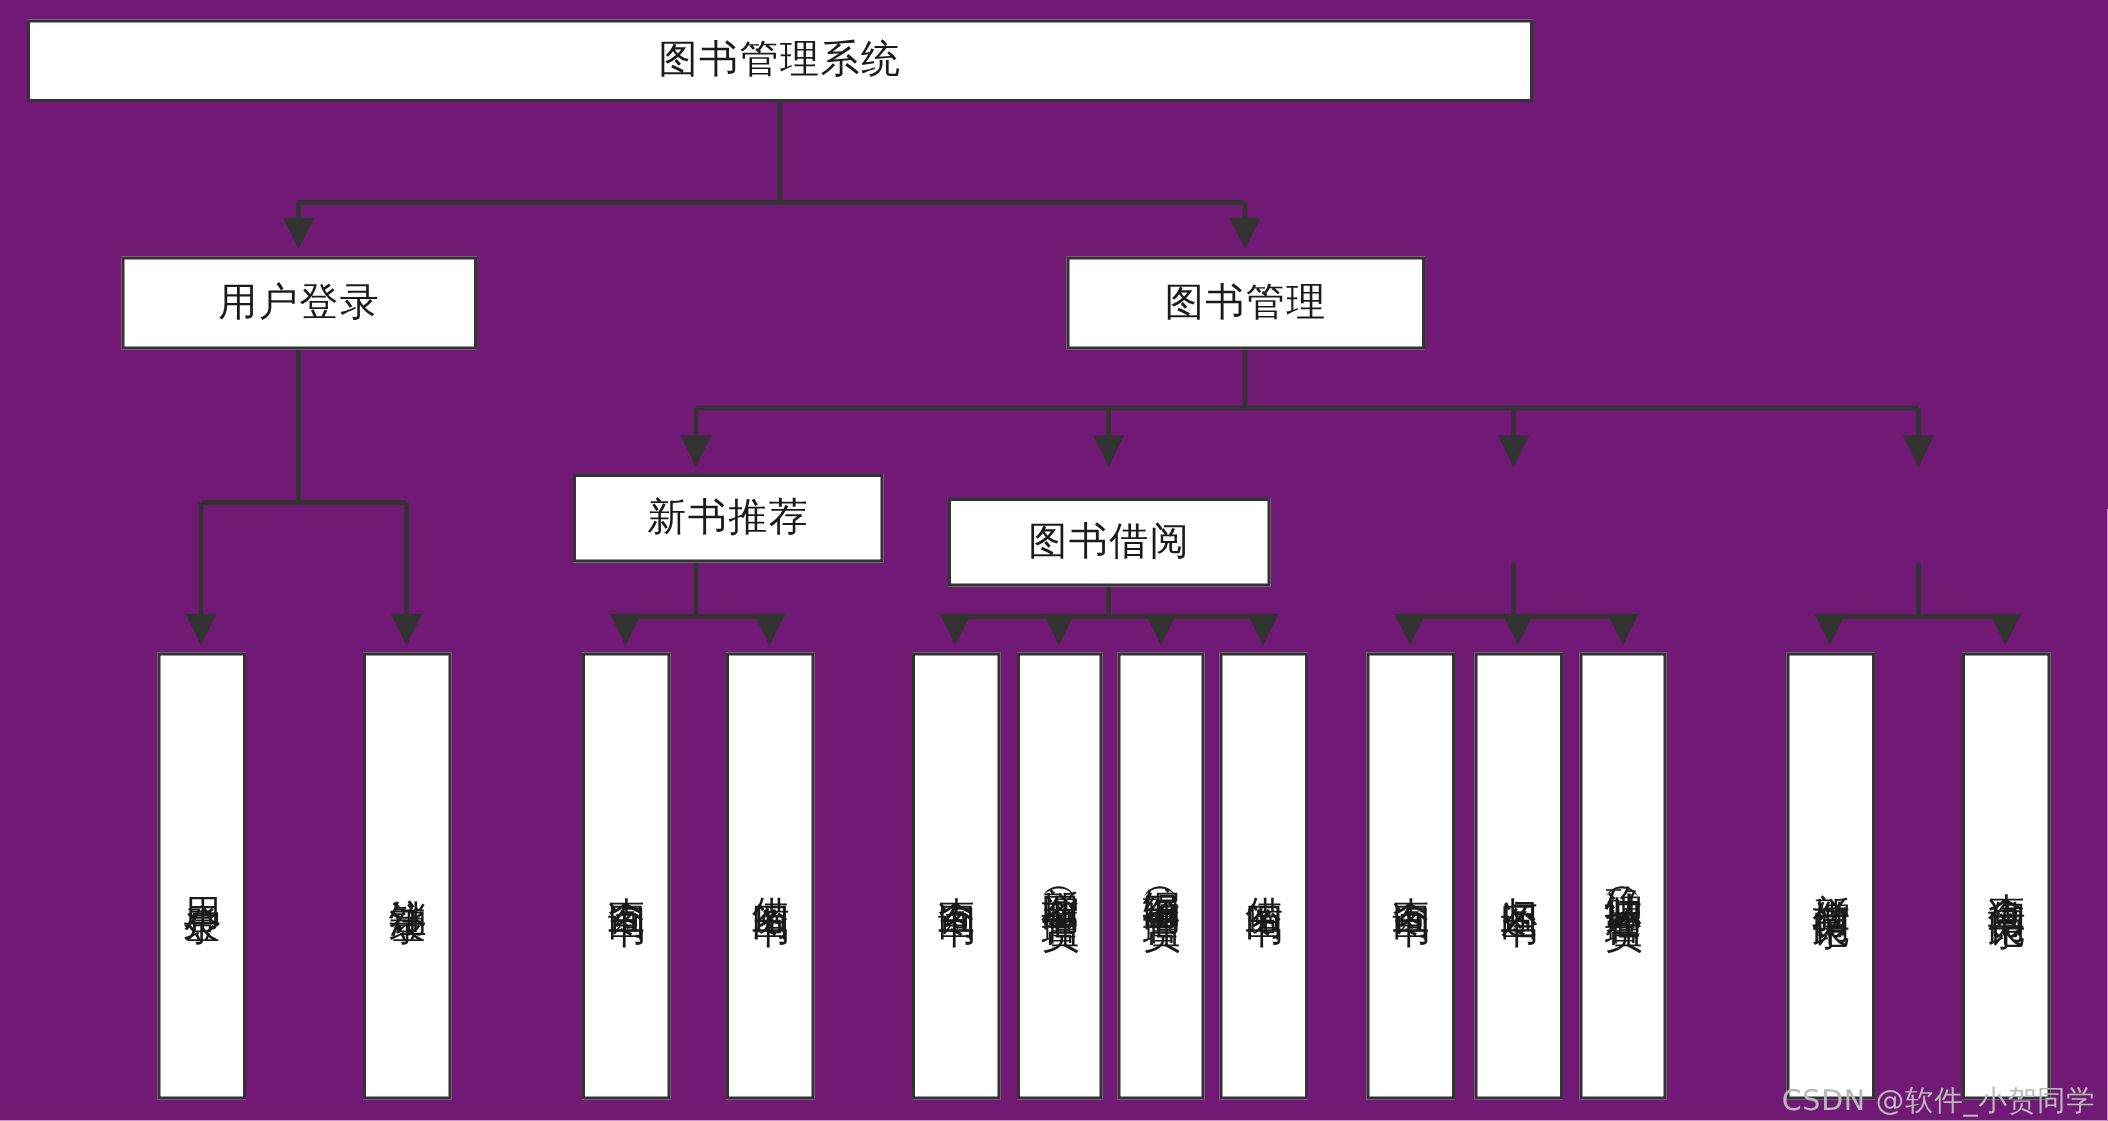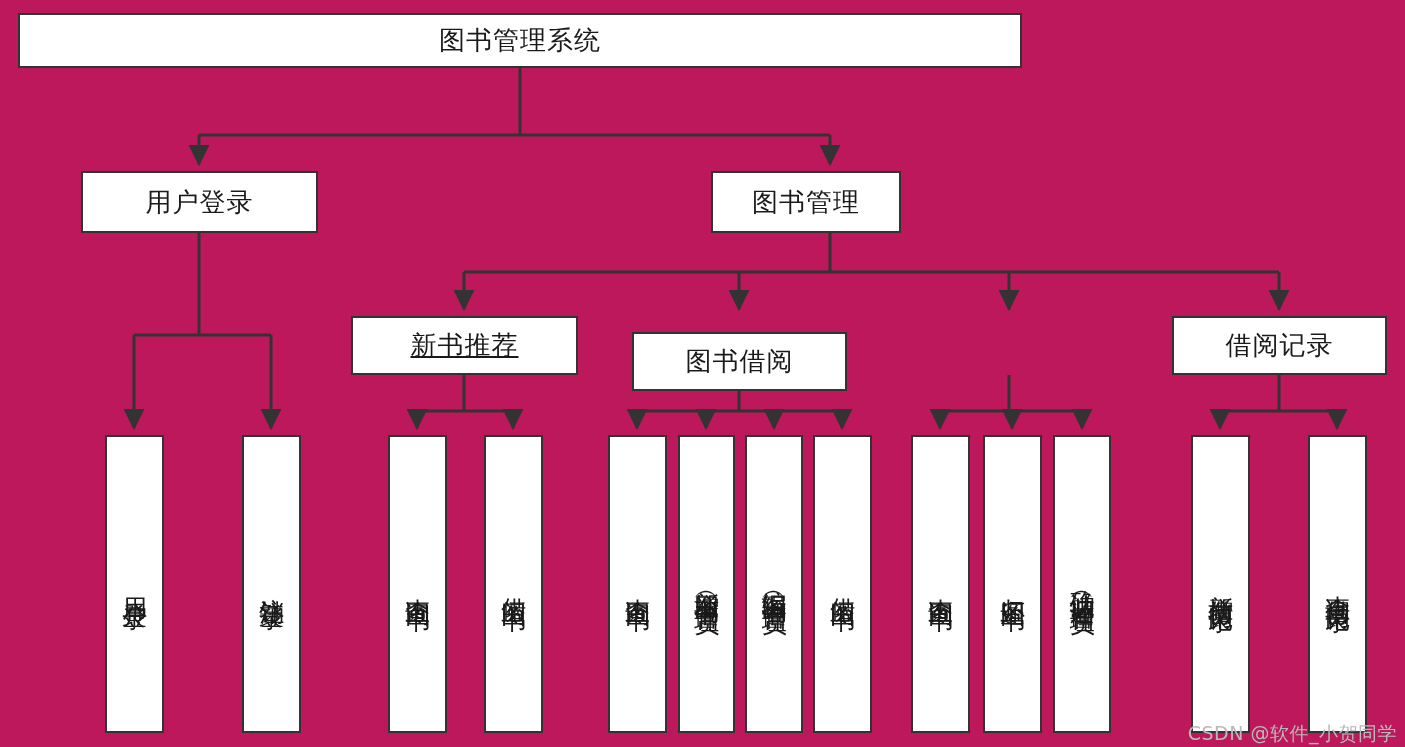--- a/index.html
+++ b/index.html
@@ -4,21 +4,21 @@
 <style>
   html, body {
     margin: 0;
     padding: 0;
     background: #ffffff;
   }
   #canvas {
     position: relative;
     width: 1405px;
     height: 747px;
-    background: #be185d;
+    background: #701a75;
     font-family: "DejaVu Sans", "Liberation Sans", sans-serif;
     overflow: hidden;
   }
   #wires {
     position: absolute;
     left: 0;
     top: 0;
     width: 1405px;
     height: 747px;
     pointer-events: none;
@@ -114,32 +114,29 @@
     </g>
   </svg>
 
   <div class="node horiz" id="n-root" style="left: 18px; top: 13px; width: 1004px; height: 55px;">
     <span>图书管理系统</span>
   </div>
 
   <div class="node horiz" id="n-l2-0" style="left: 81px; top: 171px; width: 237px; height: 62px;">
     <span>用户登录</span>
   </div>
-  <div class="node horiz" id="n-l2-1" style="left: 711px; top: 171px; width: 190px; height: 62px;">
+  <div class="node horiz" id="n-l2-1" style="left: 711px; top: 171px; width: 239px; height: 62px;">
     <span>图书管理</span>
   </div>
 
-  <div class="node horiz" id="n-l3-0" style="left: 351px; top: 316px; width: 227px; height: 59px; text-decoration: underline;">
+  <div class="node horiz" id="n-l3-0" style="left: 382px; top: 316px; width: 207px; height: 59px;">
     <span>新书推荐</span>
   </div>
   <div class="node horiz" id="n-l3-1" style="left: 632px; top: 316px; width: 215px; height: 59px; margin-top: 16px;">
     <span>图书借阅</span>
-  </div>
-  <div class="node horiz" id="n-l3-3" style="left: 1172px; top: 316px; width: 215px; height: 59px;">
-    <span>借阅记录</span>
   </div>
 
   <div class="node vert" id="n-lf-0" style="left: 105px; top: 435px; width: 59px; height: 298px;">
     <span class="vtext">用户登录</span>
   </div>
   <div class="node vert" id="n-lf-1" style="left: 242px; top: 435px; width: 59px; height: 298px;">
     <span class="vtext">注销登录</span>
   </div>
   <div class="node vert" id="n-lf-2" style="left: 388px; top: 435px; width: 59px; height: 298px;">
     <span class="vtext">查询图书</span>

